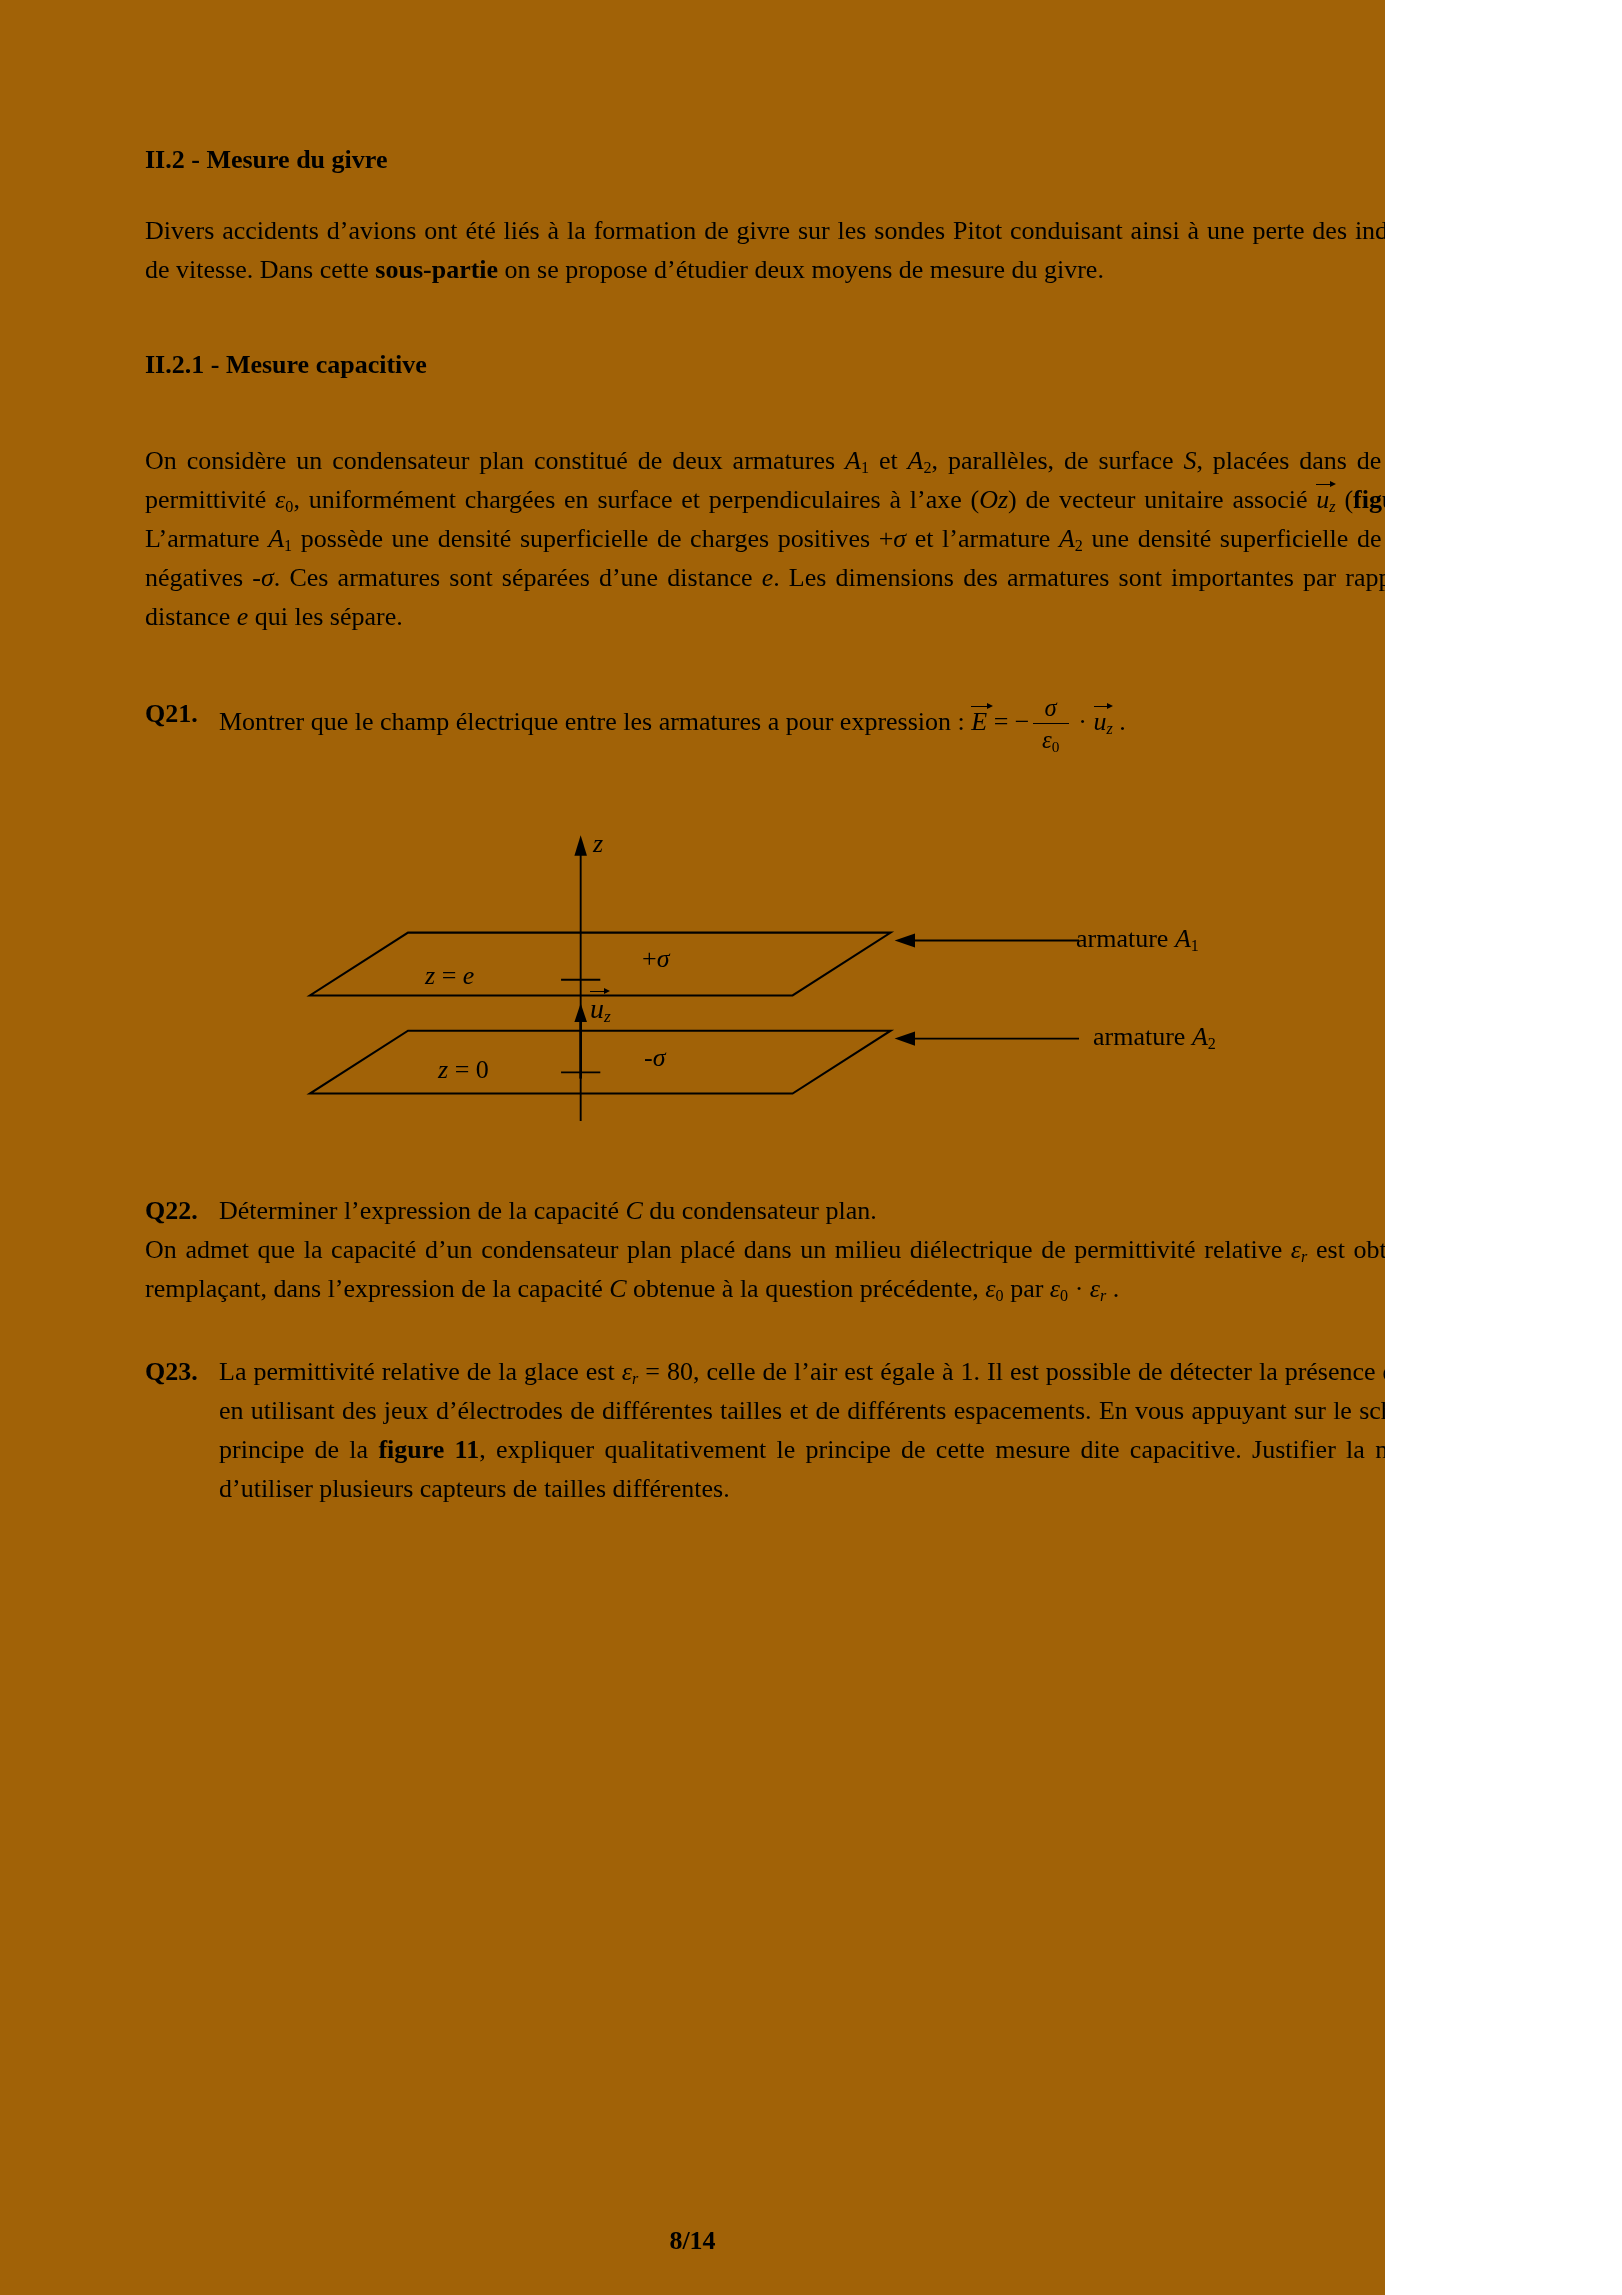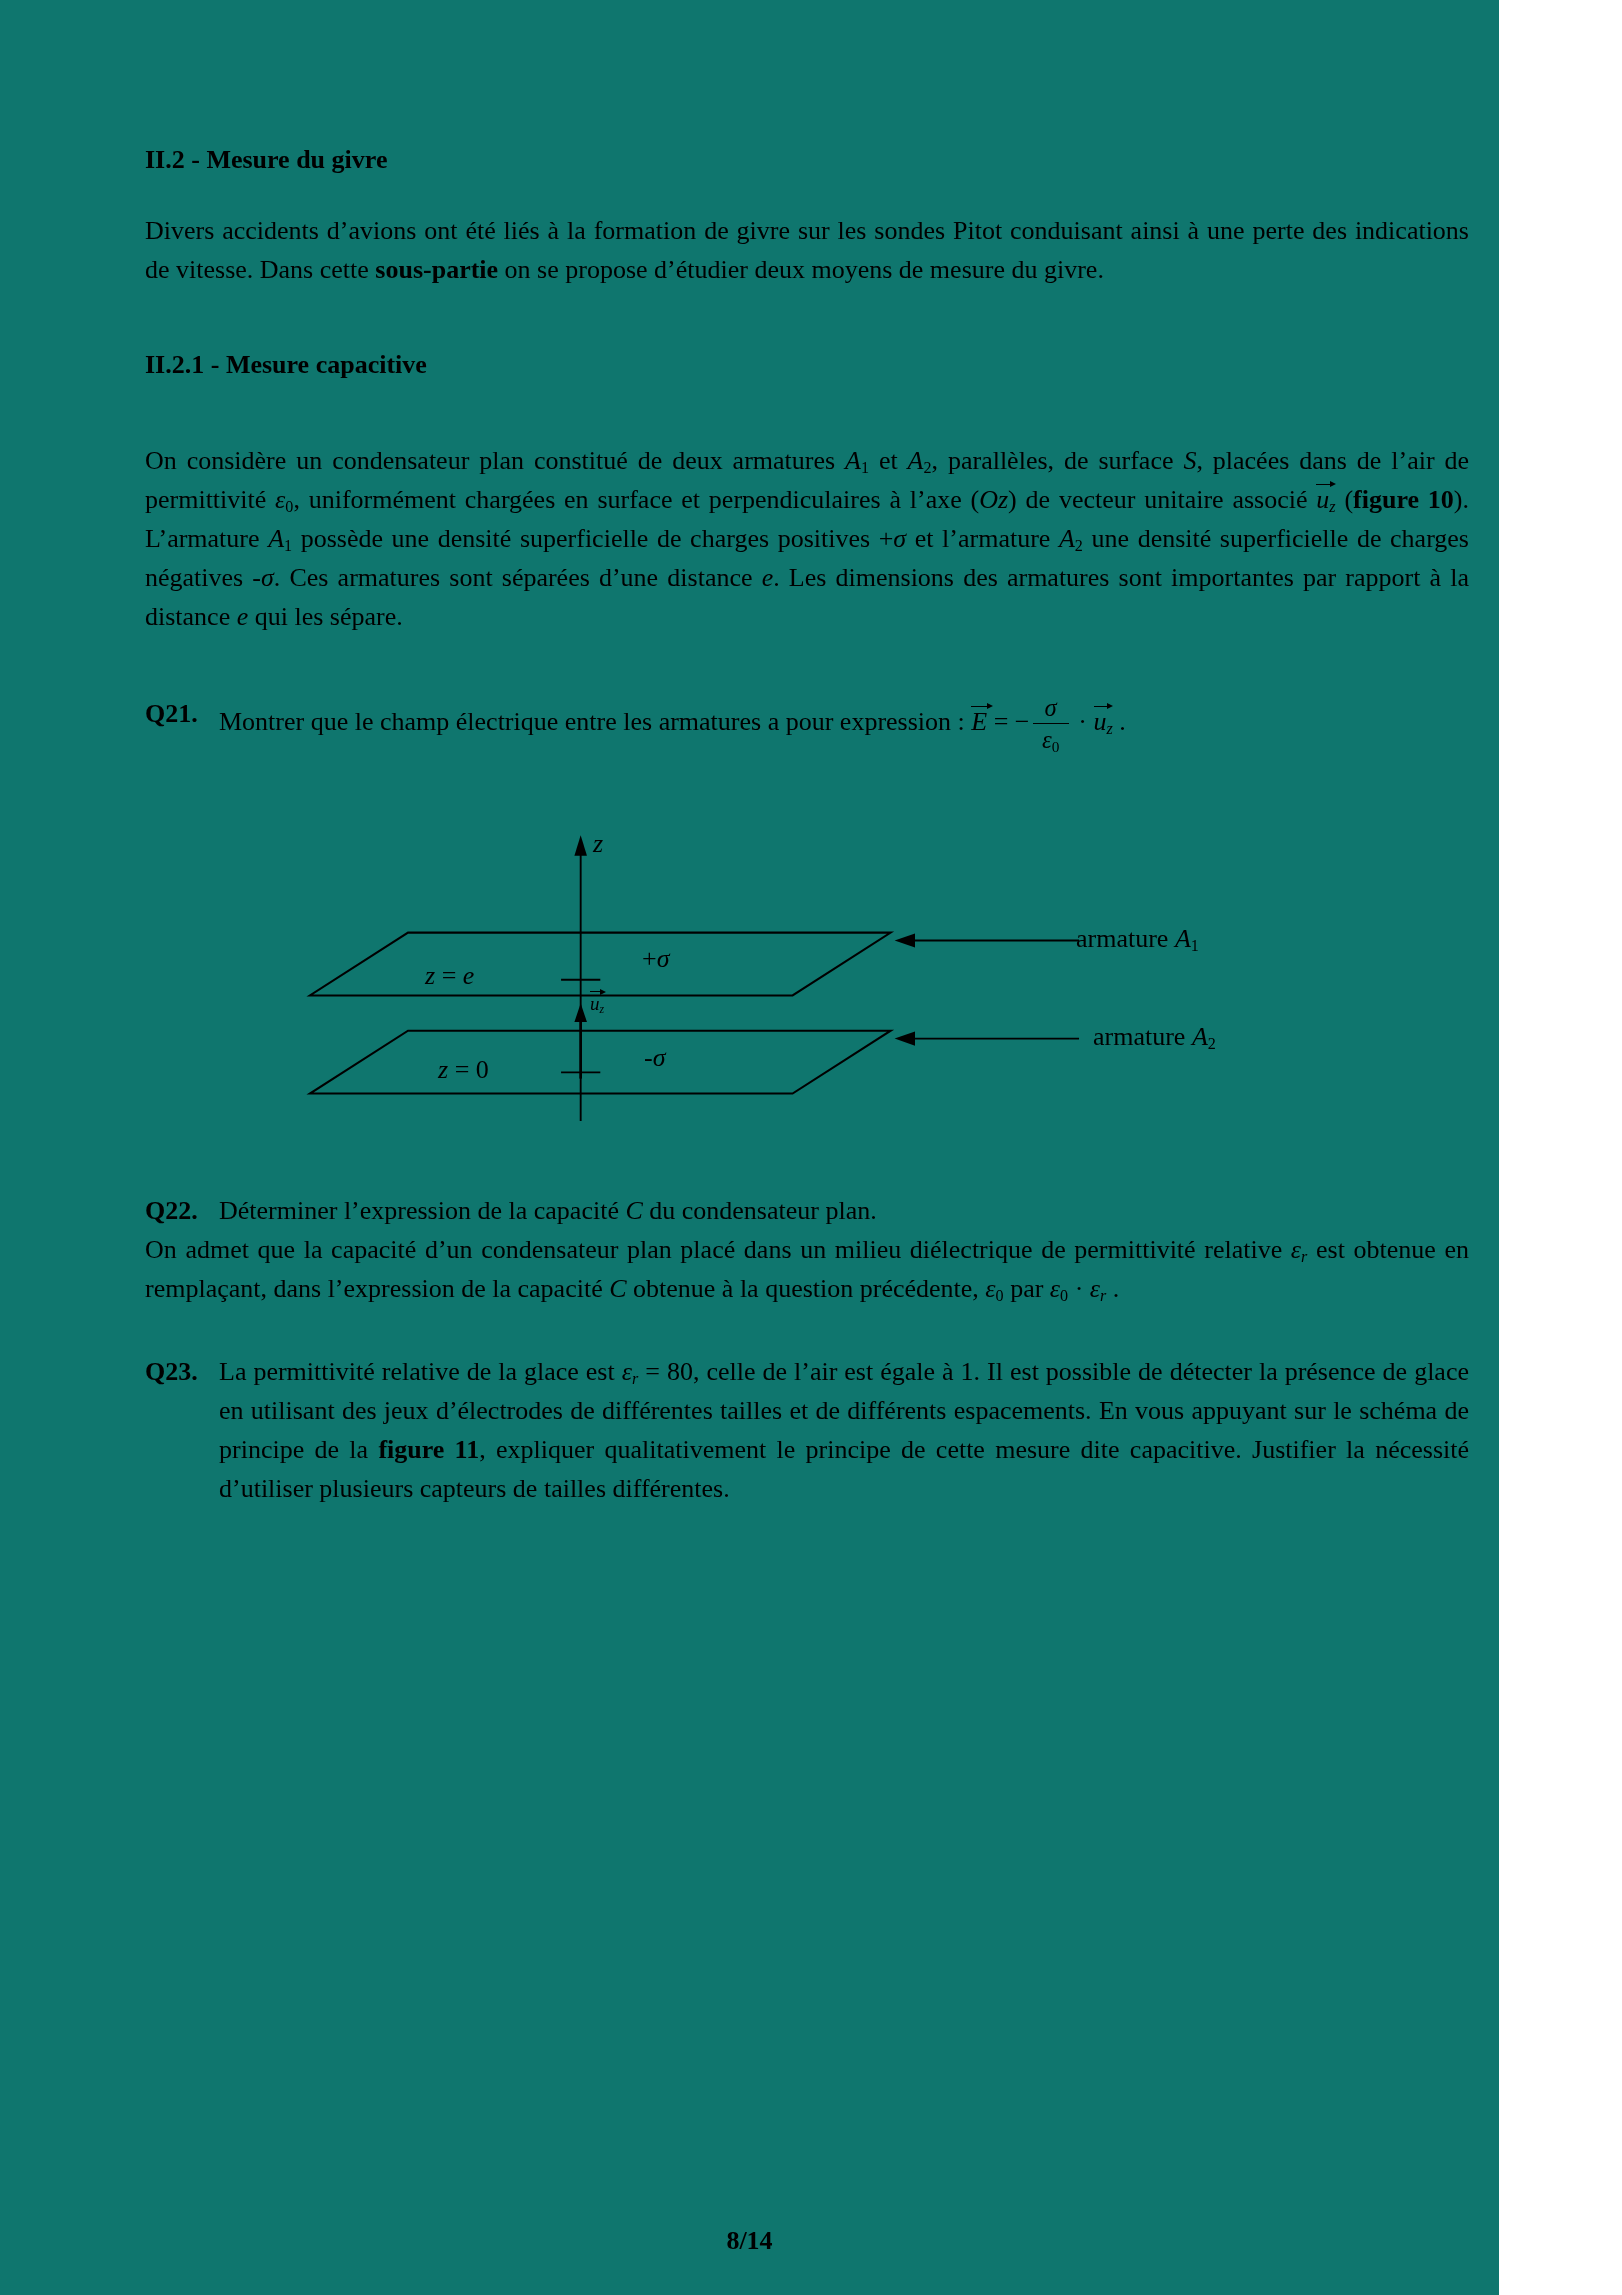--- a/index.html
+++ b/index.html
@@ -1,19 +1,19 @@
 <!DOCTYPE html>
 <html style="font-size:12.6px"><head>
 <meta charset="utf-8">
 <style>
   html,body{margin:0;padding:0;background:#ffffff;}
   .page{
     position:relative;
-    width:1499px;height:2295px;
-    background:#0f766e;
+    width:1385px;height:2295px;
+    background:#a16207;
     font-family:"Liberation Serif","DejaVu Serif",serif;
     font-size:26px;color:#000;
     overflow:hidden;
   }
   .content{position:absolute;left:145px;top:145px;width:1324px;}
   .heading{font-weight:bold;}
   .h1a{margin:0 0 36px 0;}
   .h1b{margin:61px 0 61px 0;}
   p.para{margin:0;text-align:justify;line-height:1.5;}
   .it{font-style:italic;}
@@ -38,21 +38,21 @@
   .frac .num{display:block;padding:0 9.4px 1.6px 9.4px;}
   .frac .den{display:block;border-top:1.6px solid #000;padding:1.6px 9.4px 0 9.4px;}
   
   .figure{position:relative;width:981px;height:314px;margin:75px 0 0 161px;}
   .figure svg{position:absolute;left:0;top:0;}
   .figure svg line{stroke:#000;stroke-width:2.4;}
   .figure svg line.thick{stroke-width:3.4;}
   .figure svg polygon.plate{fill:none;stroke:#000;stroke-width:2.6;}
   .figure svg polygon.head{fill:#000;stroke:none;}
   .fig-label{position:absolute;white-space:nowrap;line-height:1.1;}
-  .fig-label.small{font-size:19px;}
+  .fig-label.small{font-size:28px;}
   .caption{margin-top:69px;text-align:center;line-height:1.5;}
   .page-number{position:absolute;bottom:39px;left:0;width:100%;text-align:center;font-weight:bold;}
 </style>
 </head>
 <body>
 
 <div class="page">
   <div class="content">
 
     <div class="heading h1a">II.2 - Mesure du givre</div>

